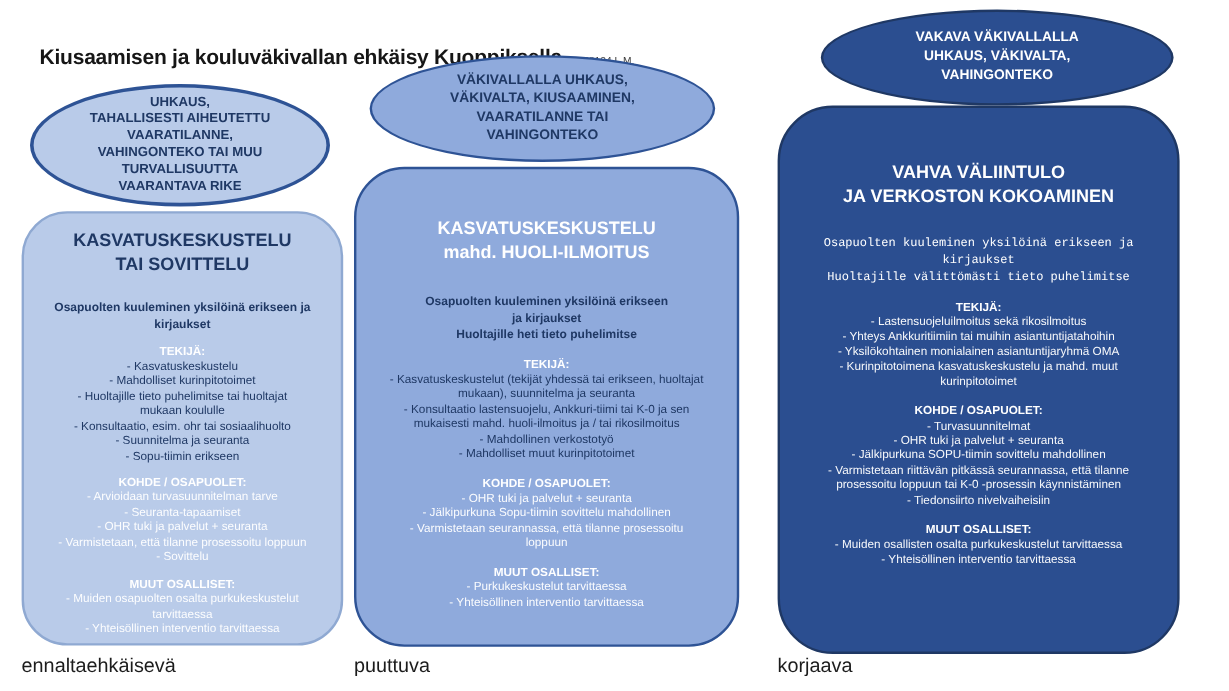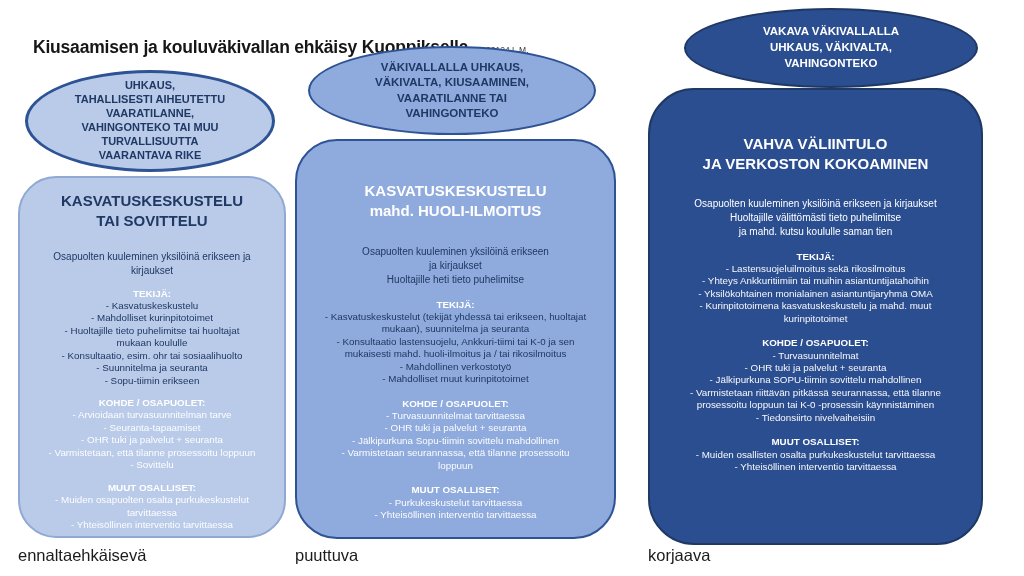--- a/index.html
+++ b/index.html
@@ -36,24 +36,24 @@
   #box-2 { left:295px; top:139px; width:321px; height:400px; border-radius:42px;
     background:var(--medium-fill); border:2px solid var(--medium-border); }
   #box-3 { left:648px; top:88px;  width:335px; height:457px; border-radius:46px;
     background:var(--dark-fill); border:2px solid var(--dark-border); }
 
   .box-title { font-weight:bold; font-size:15px; line-height:1.35; }
   #box-1 .box-title { margin-top:13px; color:var(--dark-text); }
   #box-2 .box-title { margin-top:40px; color:#fff; }
   #box-3 .box-title { margin-top:44px; color:#fff; }
 
-  .box-subtitle { font-size:10px; line-height:1.4; font-weight:normal; }
+  .box-subtitle { font-size:10px; line-height:1.4; font-weight:bold; }
   #box-1 .box-subtitle { margin-top:18px; color:var(--dark-text); padding:0 20px; }
   #box-2 .box-subtitle { margin-top:23px; color:var(--dark-text); padding:0 14px; }
-  #box-3 .box-subtitle { margin-top:22px; color:#fff; font-weight:normal; padding:0 14px; }
+  #box-3 .box-subtitle { margin-top:22px; color:#fff; font-weight:normal; padding:0 14px;font-family:Liberation Mono, monospace; }
 
   .section { margin-top:12px; font-size:9.8px; line-height:1.27; padding:0 26px; }
   #box-1 .section { margin-top:10px; }
   .sec-heading { font-weight:bold; color:#fff; }
   .sec-items.dark div  { color:var(--dark-text); }
   .sec-items.light div { color:rgba(255,255,255,0.96); }
 
   
   .stage-label { position:absolute; top:546px; font-size:16.5px; color:#1c1c1c; text-align:left; }
   #label-1 { left:18px;  width:268px; }
@@ -143,21 +143,20 @@
       <div class="sec-items dark">
           <div>- Kasvatuskeskustelut (tekijät yhdessä tai erikseen, huoltajat mukaan), suunnitelma ja seuranta</div>
           <div>- Konsultaatio lastensuojelu, Ankkuri-tiimi tai K-0 ja sen mukaisesti mahd. huoli-ilmoitus ja / tai rikosilmoitus</div>
           <div>- Mahdollinen verkostotyö</div>
           <div>- Mahdolliset muut kurinpitotoimet</div>
         </div>
     </div>
     <div class="section">
       <div class="sec-heading">KOHDE / OSAPUOLET:</div>
       <div class="sec-items light">
-          <div>- Turvasuunnitelmat tarvittaessa</div>
           <div>- OHR tuki ja palvelut + seuranta</div>
           <div>- Jälkipurkuna Sopu-tiimin sovittelu mahdollinen</div>
           <div>- Varmistetaan seurannassa, että tilanne prosessoitu loppuun</div>
         </div>
     </div>
     <div class="section">
       <div class="sec-heading">MUUT OSALLISET:</div>
       <div class="sec-items light">
           <div>- Purkukeskustelut tarvittaessa</div>
           <div>- Yhteisöllinen interventio tarvittaessa</div>
@@ -174,21 +173,20 @@
       </div>
   </div>
   <div class="box" id="box-3">
     <div class="box-title">
         <div>VAHVA VÄLIINTULO</div>
         <div>JA VERKOSTON KOKOAMINEN</div>
       </div>
     <div class="box-subtitle">
         <div>Osapuolten kuuleminen yksilöinä erikseen ja kirjaukset</div>
         <div>Huoltajille välittömästi tieto puhelimitse</div>
-        <div>ja mahd. kutsu koululle saman tien</div>
       </div>
     <div class="section">
       <div class="sec-heading">TEKIJÄ:</div>
       <div class="sec-items light">
           <div>- Lastensuojeluilmoitus sekä rikosilmoitus</div>
           <div>- Yhteys Ankkuritiimiin tai muihin asiantuntijatahoihin</div>
           <div>- Yksilökohtainen monialainen asiantuntijaryhmä OMA</div>
           <div>- Kurinpitotoimena kasvatuskeskustelu ja mahd. muut kurinpitotoimet</div>
         </div>
     </div>

